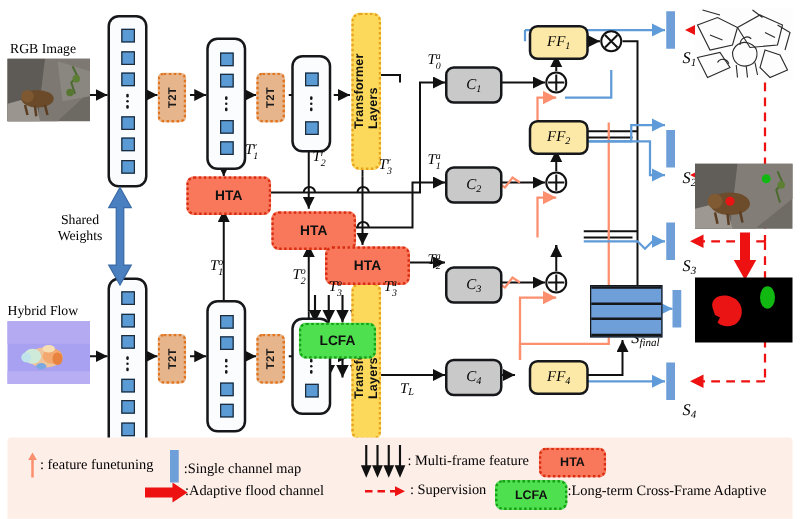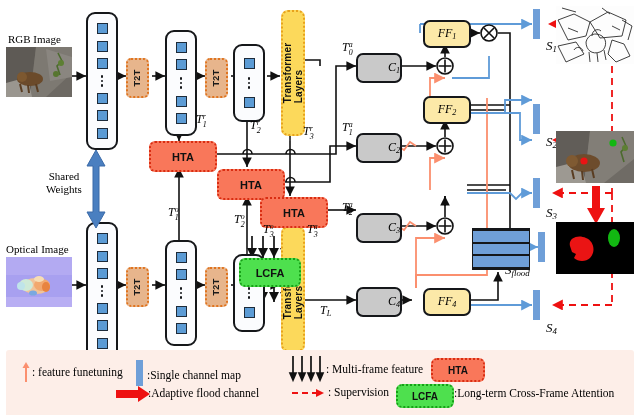--- a/index.html
+++ b/index.html
@@ -35,21 +35,21 @@
   .tlayer{background:#fcd95b;border:2px dotted #e8a21c;border-radius:7px;
           display:flex;align-items:center;justify-content:center;}
   .tlayer span{transform:rotate(-90deg);font-family:"Liberation Sans",sans-serif;
                font-weight:bold;font-size:10px;color:#111;letter-spacing:.2px;}
   .lcfa{background:#4ee04e;border:2px dotted #17a017;border-radius:6px;
         display:flex;align-items:center;justify-content:center;
         font-family:"Liberation Sans",sans-serif;font-weight:bold;font-size:11px;color:#111;}
 
   
   .cblk{background:#c9c9c9;border:2px solid #15171a;border-radius:7px;
-        display:flex;align-items:center;justify-content:flex-end;}
+        display:flex;align-items:center;justify-content:center;}
   .ffblk{background:#fce9a8;border:2px solid #15171a;border-radius:7px;
          display:flex;align-items:center;justify-content:center;}
   .cblk .math,.ffblk .math{font-size:12px;}
 
   
   .scmap{background:#6f9fd8;}
 
   
   .stack{background:#6f9fd8;border:1.6px solid #15171a;
          display:flex;flex-direction:column;justify-content:space-between;}
@@ -214,21 +214,21 @@
     <path d="M40,2 L66,10 L66,30 L44,34 z" fill="#8a8680"></path>
     <path d="M0,36 L22,30 L26,50 L0,50 z" fill="#9a968f"></path>
     <ellipse cx="24" cy="32" rx="13" ry="7" fill="#6b4a2a"></ellipse>
     <ellipse cx="16" cy="30" rx="5" ry="5" fill="#7d5830"></ellipse>
     <path d="M14,37 L16,45 M22,38 L23,46 M30,37 L32,45" stroke="#5a3d22" stroke-width="2"></path>
     <path d="M52,6 l4,8 l-5,5 l3,9" stroke="#4c6b2e" stroke-width="1.6" fill="none"></path>
     <circle cx="55" cy="16" r="3" fill="#5d7f33"></circle>
     <circle cx="50" cy="27" r="3" fill="#57762f"></circle>
   </svg>
 
-  <div class="abs lbl" style="left:6px;top:243px;font-size:11px">Optical Image</div>
+  <div class="abs lbl" style="left:6px;top:243px;font-size:11px">Hybrid Flow</div>
   <svg class="abs thumb" style="left:6px;top:257px" width="66" height="50" viewBox="0 0 66 50">
     <rect width="66" height="50" fill="#a8a0f0"></rect>
     <rect width="66" height="18" fill="#b3aaf2"></rect>
     <rect y="40" width="66" height="10" fill="#b8aef3"></rect>
     <ellipse cx="30" cy="29" rx="14" ry="8" fill="#f0c49a"></ellipse>
     <ellipse cx="36" cy="28" rx="8" ry="6" fill="#f2a86e"></ellipse>
     <ellipse cx="40" cy="30" rx="4" ry="5" fill="#e8833f"></ellipse>
     <ellipse cx="20" cy="28" rx="7" ry="6" fill="#cfead8"></ellipse>
     <ellipse cx="15" cy="29" rx="4" ry="4" fill="#bfe4ea"></ellipse>
     <ellipse cx="27" cy="36" rx="4" ry="2.6" fill="#7aa8e0"></ellipse>
@@ -397,21 +397,21 @@
   <div class="abs scmap" style="left:533px;top:104px;width:7px;height:30px"></div>
   <div class="abs math" style="left:546px;top:134px;font-size:13px">S<span class="sub">2</span></div>
 
   <div class="abs scmap" style="left:533px;top:178px;width:7px;height:30px"></div>
   <div class="abs math" style="left:546px;top:205px;font-size:13px">S<span class="sub">3</span></div>
 
   <div class="abs scmap" style="left:533px;top:290px;width:7px;height:30px"></div>
   <div class="abs math" style="left:546px;top:320px;font-size:13px">S<span class="sub">4</span></div>
 
   <div class="abs scmap" style="left:538px;top:232px;width:7px;height:30px"></div>
-  <div class="abs math" style="left:505px;top:262px;font-size:13px">S<span class="sub">flood</span></div>
+  <div class="abs math" style="left:505px;top:262px;font-size:13px">S<span class="sub">final</span></div>
 
   <div class="abs stack" style="left:472px;top:228px;width:56px;height:40px">
     <i></i>
     <i></i>
     <i></i>
     <i></i>
   </div>
 
   <svg class="abs thumb" style="left:556px;top:6px" width="78" height="58" viewBox="0 0 78 58">
     <rect width="78" height="58" fill="#fdfdfd"></rect>
@@ -481,16 +481,16 @@
 
     <svg class="abs" style="left:286px;top:38px" width="34" height="10" viewBox="0 0 34 10">
       <path d="M0,5 H24" stroke="#ee1111" stroke-width="2" stroke-dasharray="6,4"></path>
       <path d="M24,1 L32,5 L24,9 z" fill="#ee1111"></path>
     </svg>
     <div class="abs lgtxt" style="left:322px;top:36px">: Supervision</div>
 
     <div class="abs hta" style="left:425px;top:8px;width:50px;height:20px;font-size:10px">HTA</div>
 
     <div class="abs lcfa" style="left:390px;top:34px;width:54px;height:20px;font-size:10px">LCFA</div>
-    <div class="abs lgtxt" style="left:448px;top:37px">:Long-term Cross-Frame Attention</div>
+    <div class="abs lgtxt" style="left:448px;top:37px">:Long-term Cross-Frame Adaptive</div>
   </div>
 
 </div>
 
 </body></html>

